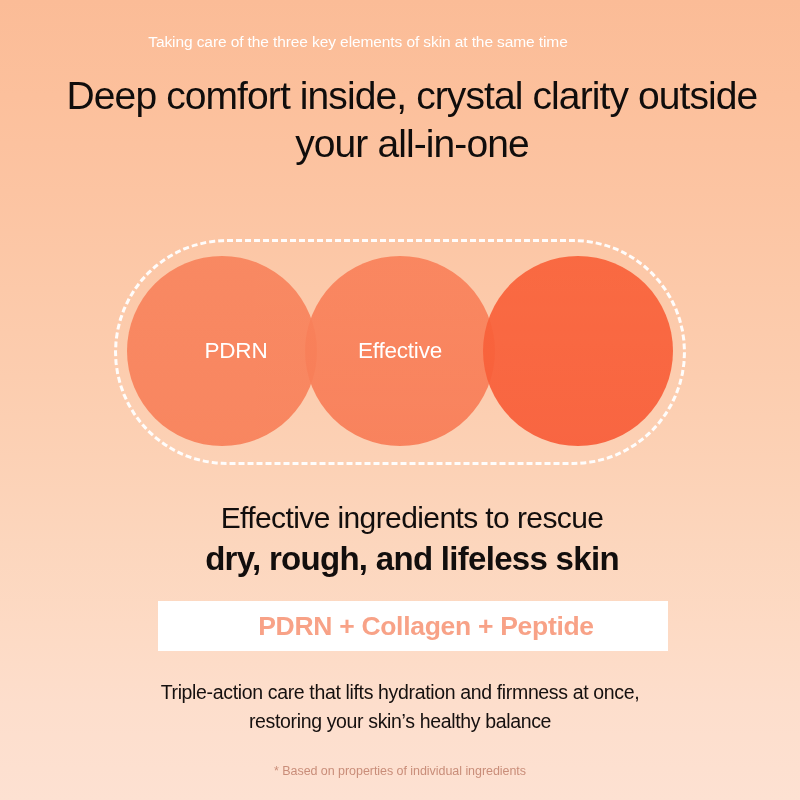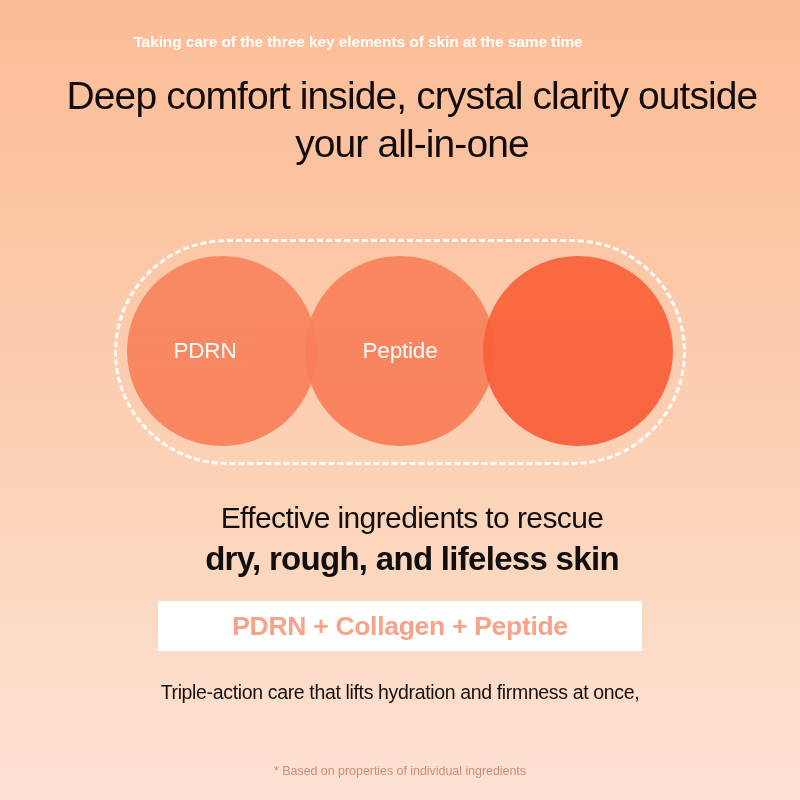--- a/index.html
+++ b/index.html
@@ -35,21 +35,21 @@
   
   .eyebrow {
     position: absolute;
     top: 33px;
     left: 0;
     width: 716px;
     text-align: center;
     font-size: 15.5px;
     letter-spacing: -0.1px;
     color: #FFFFFF;
-    font-weight: 700;
+    font-weight: 400;
   }
 
   
   .headline {
     position: absolute;
     top: 72px;
     left: 0;
     width: 800px;
     text-align: center;
     color: #100D0C;
@@ -90,21 +90,21 @@
     position: absolute;
     top: 99px;
     height: 32px;
     line-height: 32px;
     text-align: center;
     color: #FFFFFF;
     font-size: 22.5px;
     font-weight: 400;
     letter-spacing: -0.2px;
   }
-  .cl-1 { left: 110px; width: 190px; }
+  .cl-1 { left: 141px; width: 190px; }
   .cl-2 { left: 305px; width: 190px; }
   .cl-3 { left: 483px; width: 190px; }
 
   
   .midblock {
     position: absolute;
     top: 497px;
     left: 12px;
     width: 800px;
     text-align: center;
@@ -129,20 +129,21 @@
   .callout {
     position: absolute;
     left: 158px;
     top: 601px;
     width: 484px;
     height: 50px;
     background: #FFFFFF;
     display: flex;
     align-items: center;
     justify-content: center;
+    padding-left: 26px;
   }
   .callout-text {
     color: #F8A287;
     font-size: 26.5px;
     font-weight: 700;
     letter-spacing: -0.3px;
     line-height: 1;
   }
 
   
@@ -205,31 +206,32 @@
         </linearGradient>
       </defs>
       <g style="mix-blend-mode:multiply">
         <circle cx="222" cy="115" r="95" fill="url(#gA)" opacity="0.93"></circle>
         <circle cx="400" cy="115" r="95" fill="url(#gB)" opacity="0.93"></circle>
         <circle cx="578" cy="115" r="95" fill="url(#gC)" opacity="0.93"></circle>
       </g>
     </svg>
 
     <div class="circle-label cl-1">PDRN</div>
-    <div class="circle-label cl-2">Peptide</div>
+    <div class="circle-label cl-2">Effective</div>
   </div>
 
   <div class="midblock">
     <span class="mid-line-1">Effective ingredients to rescue</span>
     <span class="mid-line-2">dry, rough, and lifeless skin</span>
   </div>
 
   <div class="callout">
     <span class="callout-text">PDRN + Collagen + Peptide</span>
   </div>
 
   <div class="bodycopy">
     <span>Triple-action care that lifts hydration and firmness at once,</span>
+    <span>restoring your skin’s healthy balance</span>
   </div>
 
   <div class="footnote">* Based on properties of individual ingredients</div>
 
 </div>
 
 </body></html>

